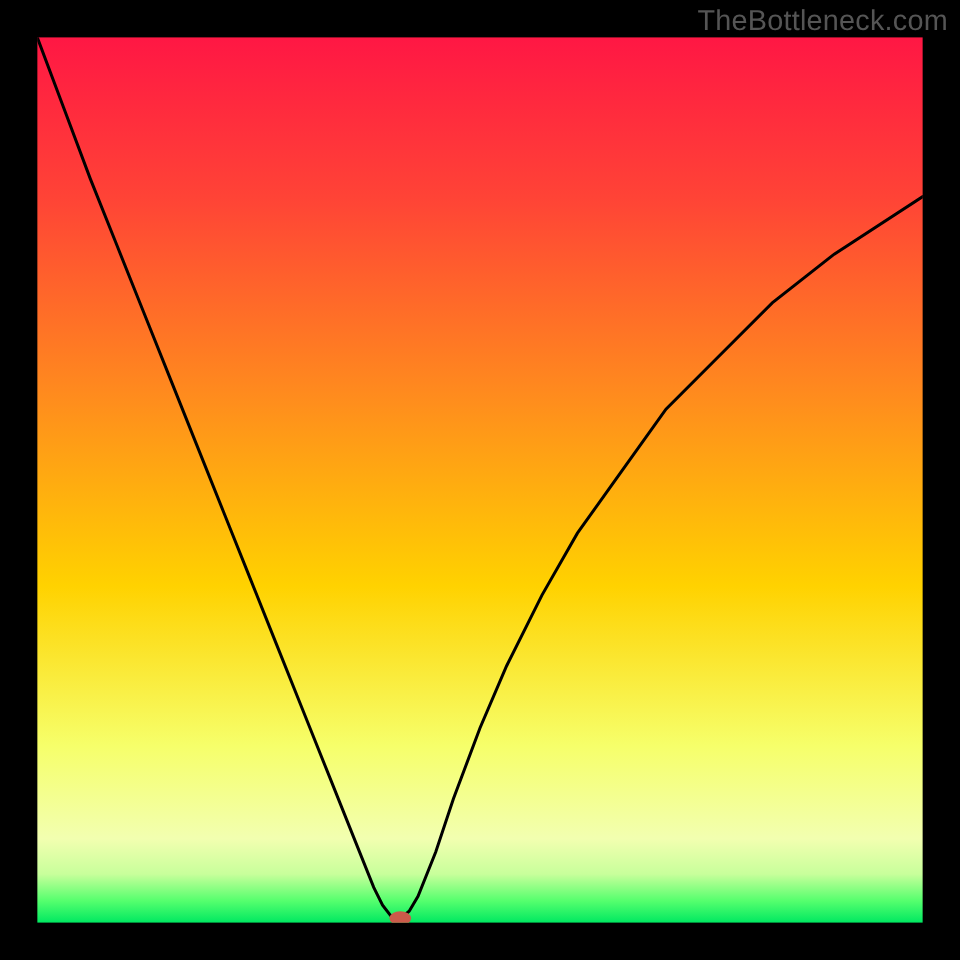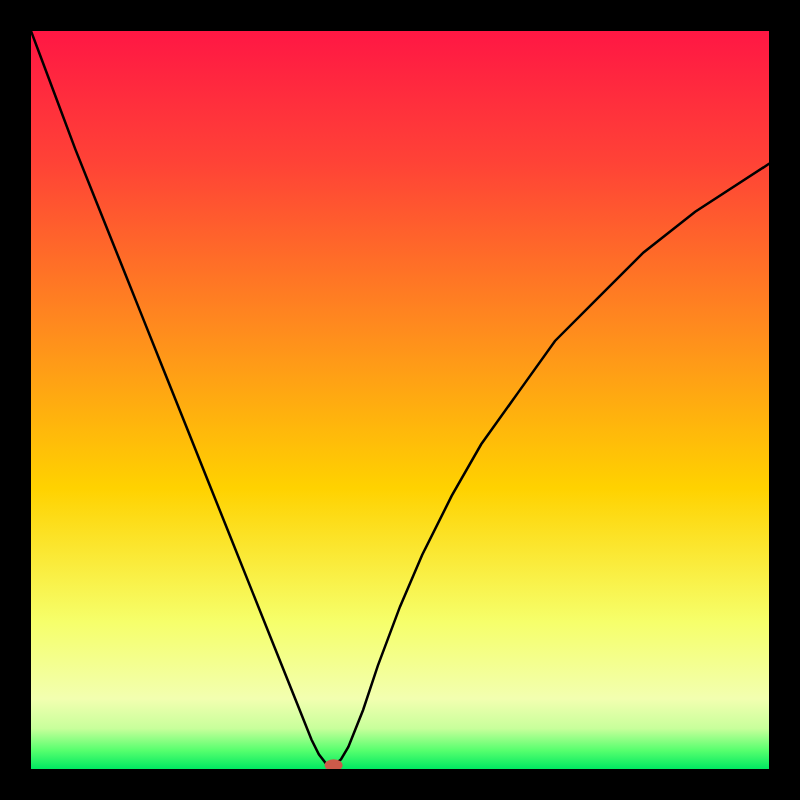--- a/index.html
+++ b/index.html
@@ -59,14 +59,15 @@
             <stop offset="97.5%" stop-color="#56ff6e"></stop>
             <stop offset="100%" stop-color="#00e861"></stop>
           </linearGradient>
       </defs>
       <rect id="bg-rect" x="0" y="0" width="738" height="738" fill="url(#bg-grad)"></rect>
       <path id="curve-path" fill="none" stroke="#000000" stroke-width="2.5" stroke-linecap="round" d="M0.00 0.00 L22.14 59.04 L44.28 118.08 L66.42 173.43 L88.56 228.78 L110.70 284.13 L132.84 339.48 L154.98 394.83 L177.12 450.18 L199.26 505.53 L221.40 560.88 L243.54 616.23 L265.68 671.58 L280.44 708.48 L287.82 723.24 L295.20 732.83 L302.58 734.31 L309.96 728.41 L317.34 715.86 L332.10 678.96 L346.86 634.68 L369.00 575.64 L391.14 523.98 L420.66 464.94 L450.18 413.28 L487.08 361.62 L523.98 309.96 L568.26 265.68 L612.54 221.40 L664.20 180.81 L738.00 132.84"></path>
       <ellipse id="marker-ell" cx="302.58" cy="734.31" rx="9" ry="6" fill="#cc5a4a"></ellipse>
     </svg>
   </div>
 
+  <div class="watermark">TheBottleneck.com</div>
 
 </div>
 
 </body></html>

